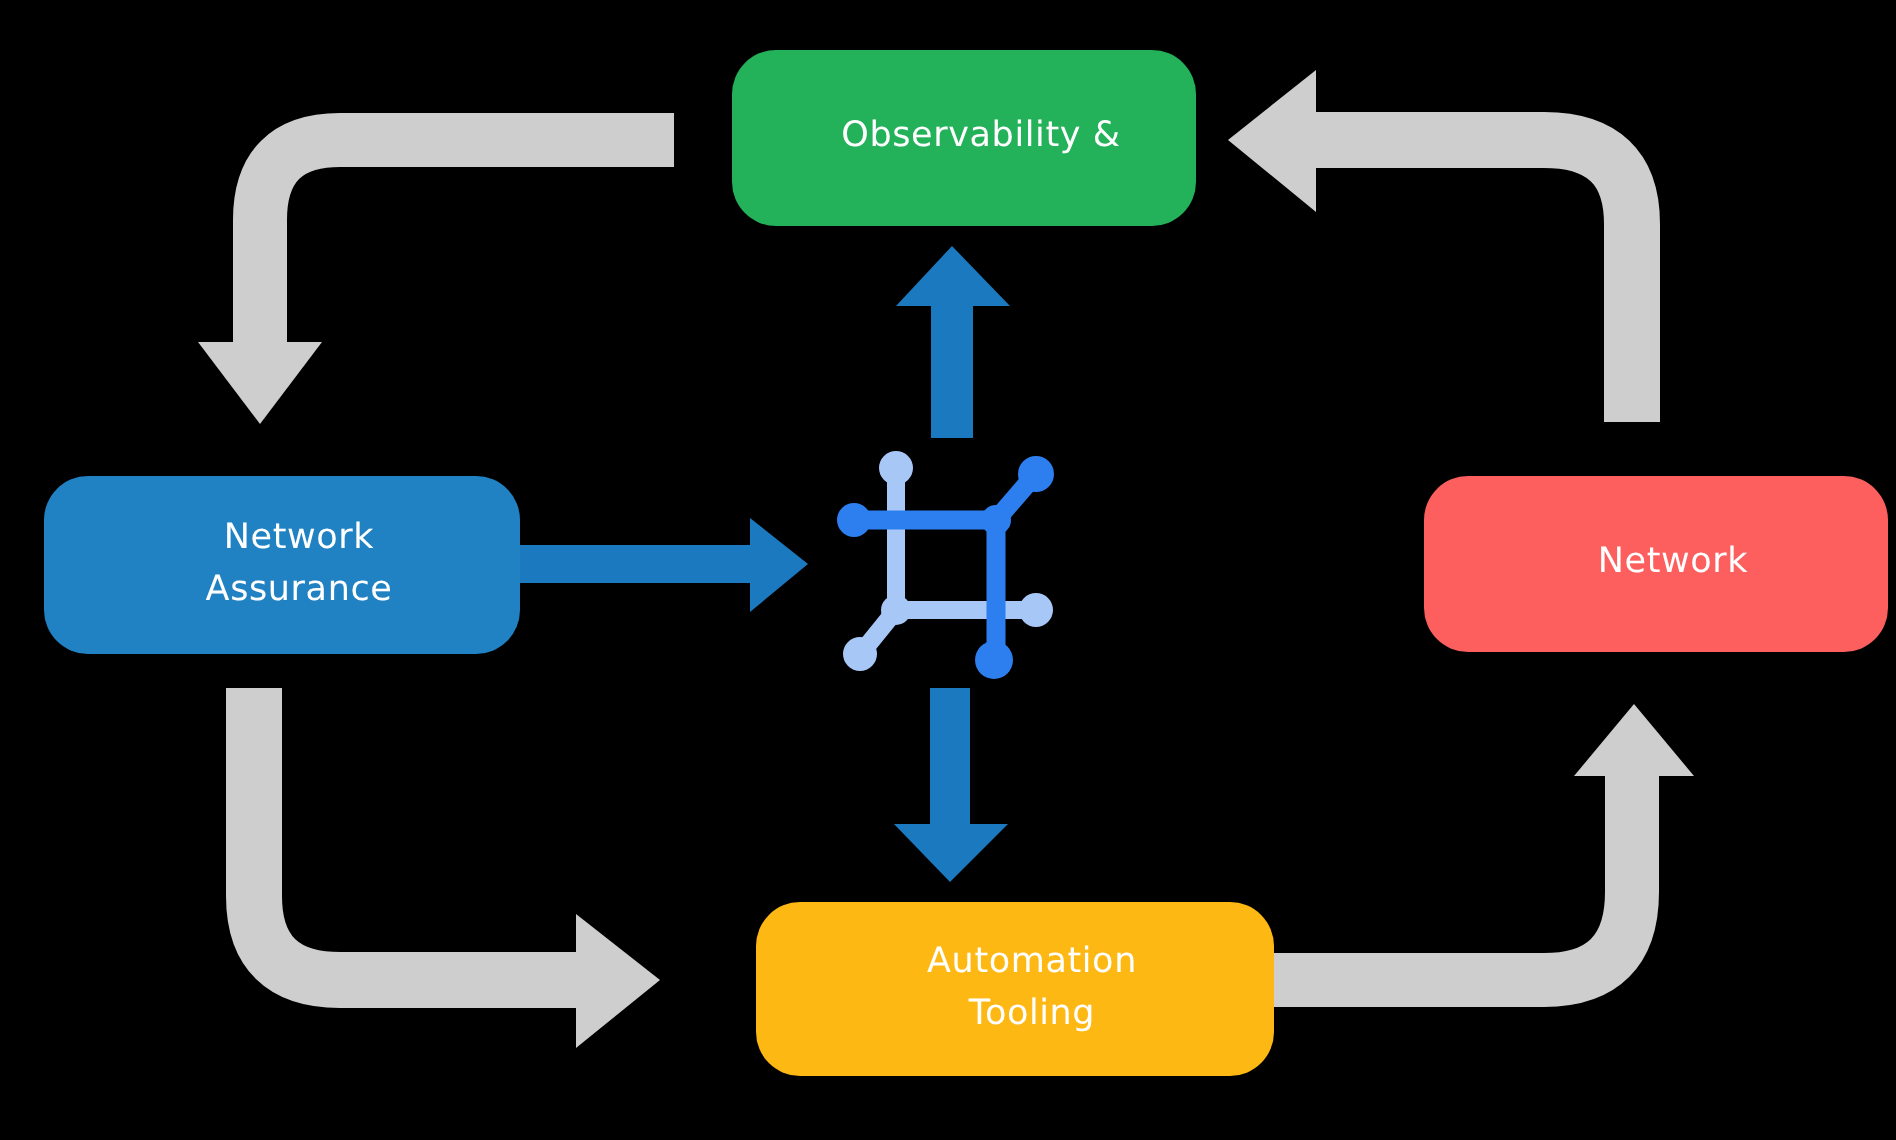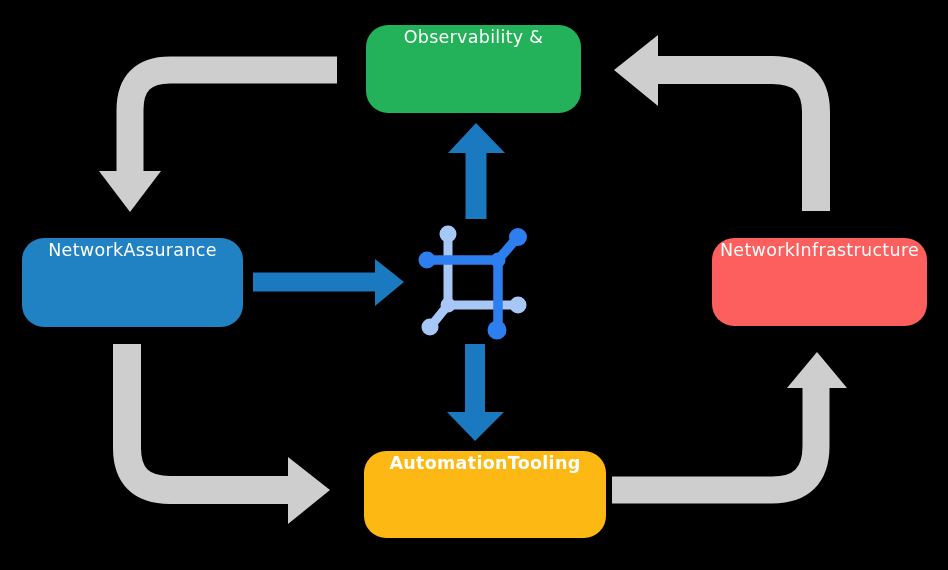--- a/index.html
+++ b/index.html
@@ -21,34 +21,35 @@
     left: 0;
     top: 0;
     width: 948px;
     height: 570px;
     display: block;
   }
   .node {
     position: absolute;
     border-radius: 22px;
     display: flex;
-    flex-direction: row;
+    flex-direction: column;
     justify-content: center;
     color: #ffffff;
     font-size: 17.5px;
     font-weight: 500;
     letter-spacing: 0.3px;
     line-height: 1.45;
     text-align: center;
+    padding-left: 17px;
   }
   .node span { display: block; }
   .node-observability { left: 366px; top: 25px;  width: 215px; height: 88px; }
   .node-operations    { left: 22px;  top: 238px; width: 221px; height: 89px; }
   .node-infrastructure{ left: 712px; top: 238px; width: 215px; height: 88px; }
-  .node-tooling       { left: 364px; top: 451px; width: 242px; height: 87px; font-weight: bold; }
+  .node-tooling       { left: 378px; top: 451px; width: 242px; height: 87px; }
 </style>
 </head>
 <body>
 
 <div class="stage" style="background: rgb(0, 0, 0);">
 
   <svg class="arrow-layer" viewBox="0 0 948 570">
 
     <g>
       <path d="M 337 70 H 170 Q 130 70 130 110 V 172" fill="none" stroke-width="27" stroke="#CECECE"></path>
@@ -111,21 +112,20 @@
     <span>Observability &amp;</span>
   </div>
 
   <div class="node node-operations" style="background: rgb(33, 130, 195);">
     <span>Network</span>
     <span>Assurance</span>
   </div>
 
   <div class="node node-infrastructure" style="background: rgb(252, 95, 93);">
     <span>Network</span>
-    <span>Infrastructure</span>
   </div>
 
   <div class="node node-tooling" style="background: rgb(253, 184, 19);">
     <span>Automation</span>
     <span>Tooling</span>
   </div>
 
 </div>
 
 </body></html>

